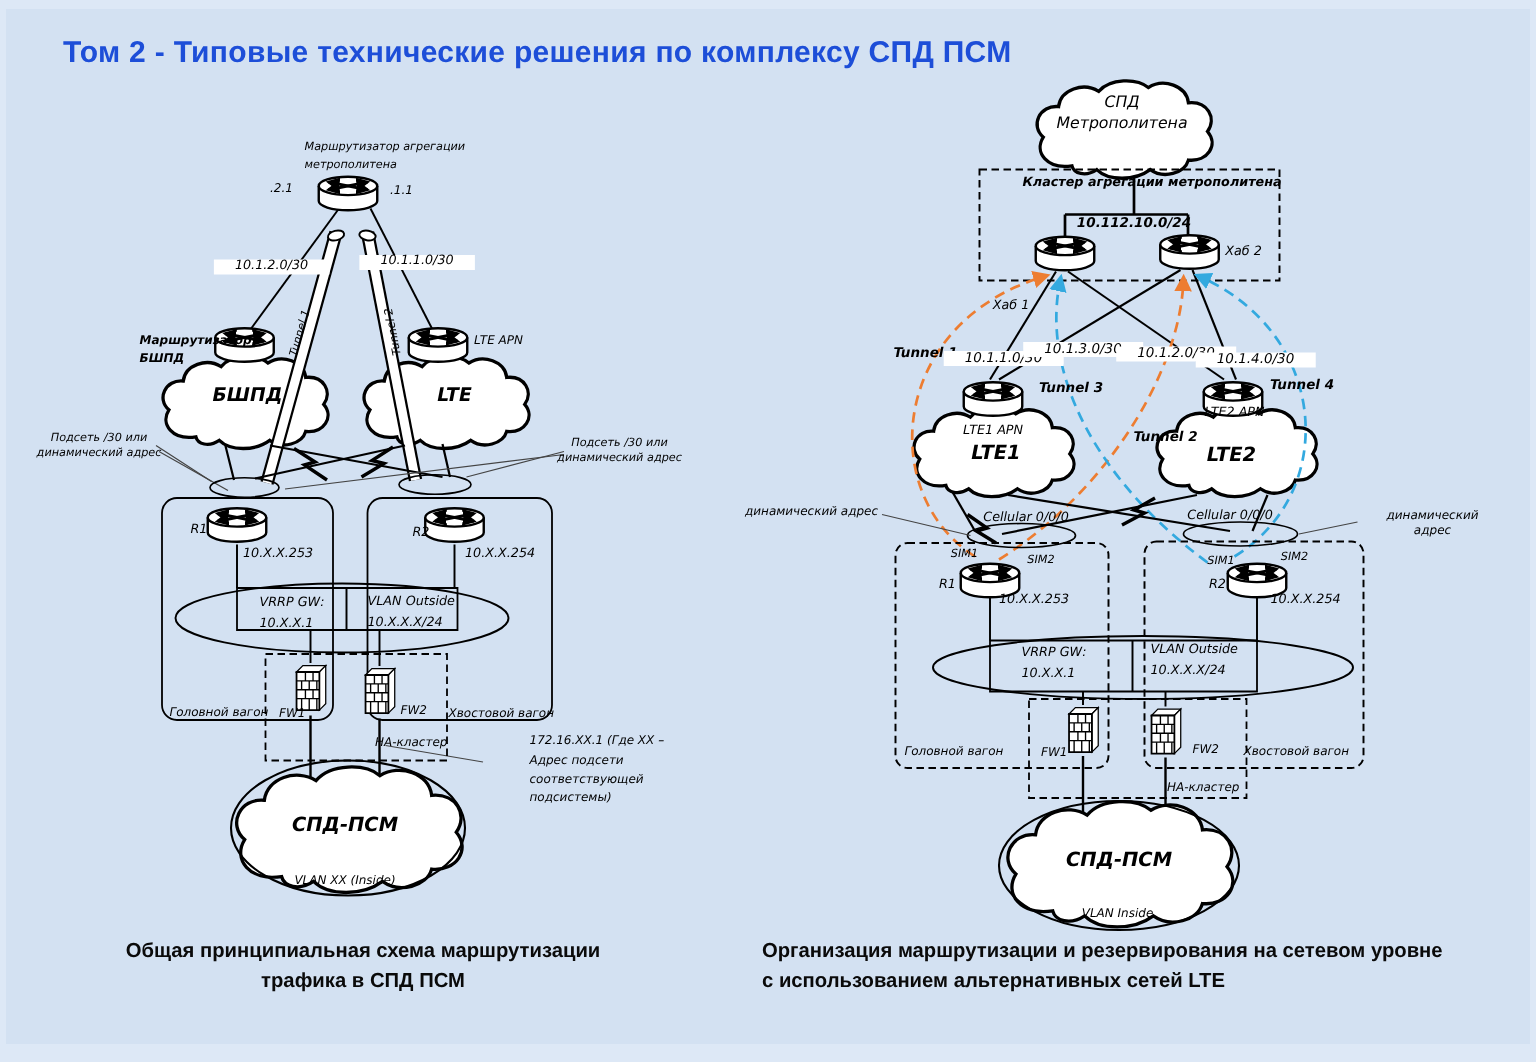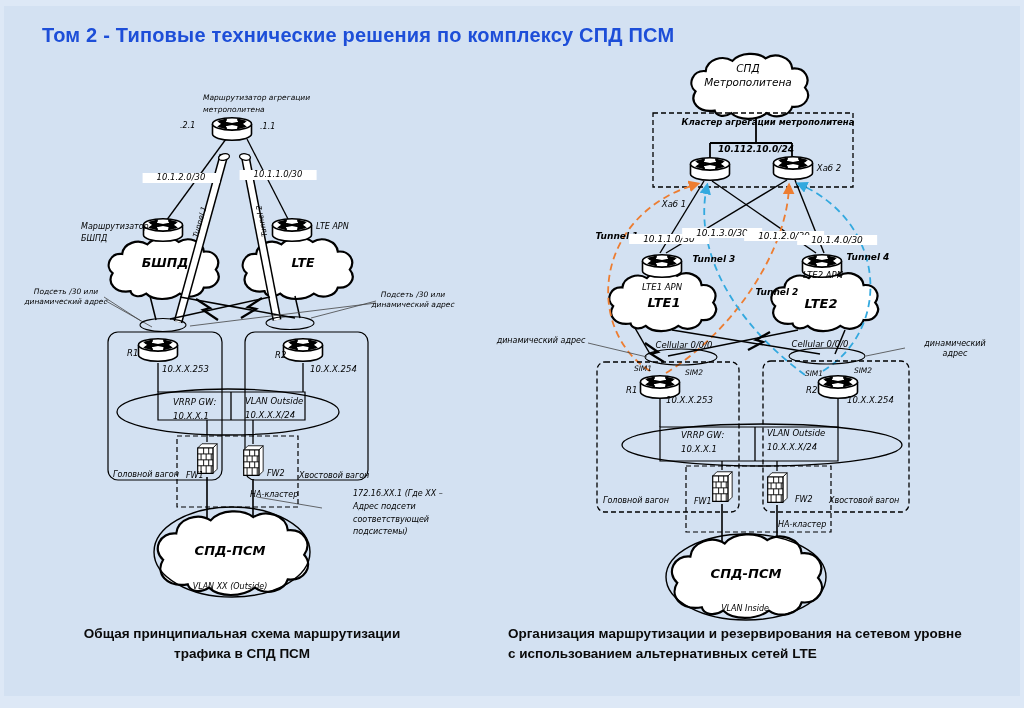--- a/index.html
+++ b/index.html
@@ -221,21 +221,21 @@
 <div class="t title" style="left:42px;top:22px;">Том 2 - Типовые технические решения по комплексу СПД ПСМ</div>
 
 <div class="t s7" style="left:203px;top:92px;line-height:1.55;">Маршрутизатор агрегации
 метрополитена</div>
 <div class="t s8" style="left:180px;top:121px;">.2.1</div>
 <div class="t s8" style="left:260px;top:122px;">.1.1</div>
 <div class="t s85 bg c" style="left:181px;top:173px;">10.1.2.0/30</div>
 <div class="t s85 bg c" style="left:278px;top:170px;">10.1.1.0/30</div>
 <div class="t s7 rot1" style="left:200px;top:222px;">Tunnel 1</div>
 <div class="t s7 rot2" style="left:262px;top:221px;">Tunnel 2</div>
-<div class="t s8" style="left:81px;top:221px;line-height:1.55;">Маршрутизатор
+<div class="t s8" style="left:93px;top:221px;line-height:1.55;font-weight:bold;">Маршрутизатор
 БШПД</div>
 <div class="t s8" style="left:316px;top:222px;">LTE APN</div>
 <div class="t cloudname c" style="left:165px;top:255px;">БШПД</div>
 <div class="t cloudname c" style="left:303px;top:255px;text-align:right;">LTE</div>
 <div class="t s7 c" style="left:66px;top:287px;">Подсеть /30 или
 динамический адрес</div>
 <div class="t s7 c" style="left:413px;top:290px;">Подсеть /30 или
 динамический адрес</div>
 <div class="t s85" style="left:127px;top:348px;">R1</div>
 <div class="t s85" style="left:162px;top:364px;">10.X.X.253</div>
@@ -248,21 +248,21 @@
 <div class="t s8" style="left:113px;top:470px;">Головной вагон</div>
 <div class="t s8" style="left:186px;top:471px;">FW1</div>
 <div class="t s8" style="left:267px;top:469px;">FW2</div>
 <div class="t s8" style="left:299px;top:471px;">Хвостовой вагон</div>
 <div class="t s8" style="left:250px;top:490px;">HA-кластер</div>
 <div class="t s8" style="left:320px;top:488px;line-height:1.6;margin-left:33px;">172.16.XX.1 (Где XX –
 Адрес подсети
 соответствующей
 подсистемы)</div>
 <div class="t cloudname c" style="left:230px;top:543px;font-size:13px;">СПД-ПСМ</div>
-<div class="t s8 c" style="left:230px;top:582px;">VLAN XX (Outside)</div>
+<div class="t s8 c" style="left:230px;top:582px;">VLAN XX (Inside)</div>
 <div class="t caption c" style="left:242px;top:624px;">Общая принципиальная схема маршрутизации
 трафика в СПД ПСМ</div>
 
 <div class="t c" style="left:748px;top:62px;font-weight:normal;font-size:10.5px;">СПД
 Метрополитена</div>
 <div class="t s85 bold c" style="left:768px;top:117px;">Кластер агрегации метрополитена</div>
 <div class="t s9 bold c" style="left:756px;top:144px;">10.112.10.0/24</div>
 <div class="t s85 c" style="left:674px;top:163px;margin-top:36px;">Хаб 1</div>
 <div class="t s85 c" style="left:829px;top:163px;">Хаб 2</div>
 <div class="t s9 bold c" style="left:617px;top:231px;">Tunnel 1</div>

